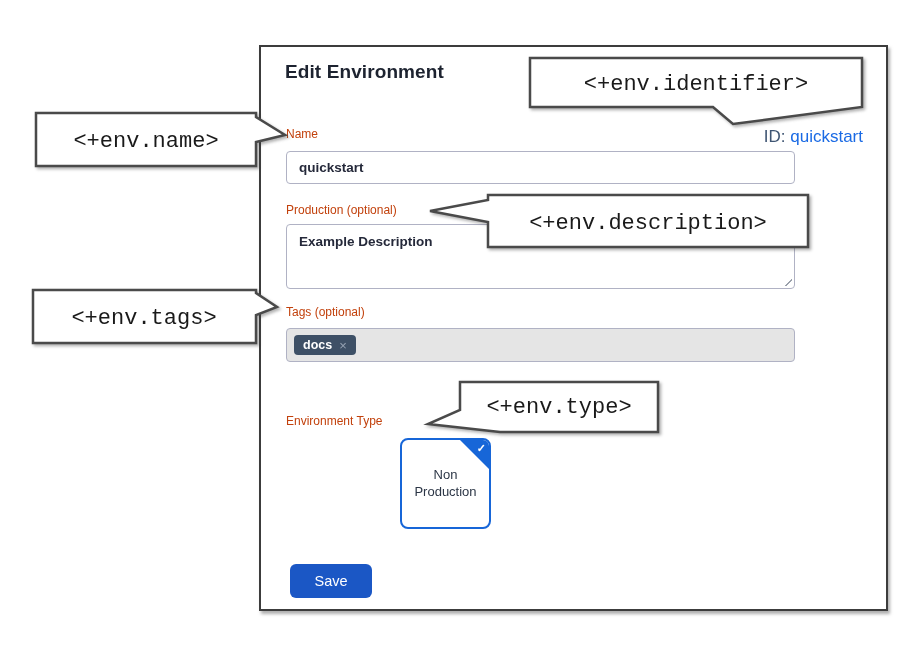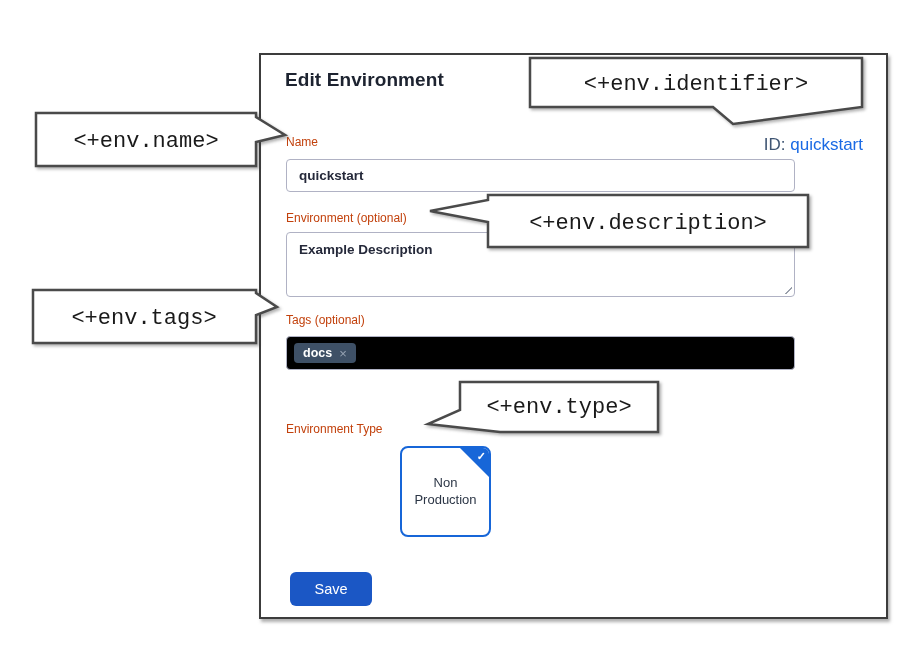--- a/index.html
+++ b/index.html
@@ -2,21 +2,21 @@
 <html><head>
 <meta charset="utf-8">
 <style>
   * { margin:0; padding:0; box-sizing:border-box; }
   body { font-family:"Liberation Sans", sans-serif; background:#ffffff; }
   #canvas { position:relative; width:899px; height:646px; background:#ffffff; overflow:hidden; }
 
   
   .panel { position:absolute; left:259px; top:45px; width:629px; height:566px;
            background:#ffffff; border:2px solid #3c3c3c;
-           box-shadow:2px 3px 3px rgba(110,110,110,0.55);margin-top:8px; }
+           box-shadow:2px 3px 3px rgba(110,110,110,0.55); }
   .panel-title { position:absolute; left:24px; top:14px; font-size:19px; font-weight:700; color:#1d2330; letter-spacing:0.1px; }
 
   .field-label { position:absolute; font-size:12px; font-weight:500; color:#c2410c; }
 
   .id-row { position:absolute; top:80px; right:23px; font-size:17px; font-weight:500; }
   .id-prefix { color:#3f5573; }
   .id-link { color:#1a6ae4; cursor:pointer; }
 
   .text-input { position:absolute; left:25px; width:509px; height:33px;
                 border:1px solid #b0b2c4; border-radius:4px; background:#fff;
@@ -25,21 +25,21 @@
 
   .desc-box { position:absolute; left:25px; top:177px; width:509px; height:65px;
               border:1px solid #b0b2c4; border-radius:4px; background:#fff;
               padding:9px 12px; font-size:13.5px; font-weight:600; color:#25293a; }
   .resize-handle { position:absolute; right:2px; bottom:2px; width:10px; height:10px;
               clip-path:polygon(100% 0, 100% 100%, 0 100%);
               background:repeating-linear-gradient(135deg, #9aa0ab 0 1.5px, transparent 1.5px 4.5px);
               cursor:nwse-resize; }
 
   .tags-input { position:absolute; left:25px; top:281px; width:509px; height:34px;
-                border:1px solid #b0b2c4; border-radius:4px; background:#000000;
+                border:1px solid #b0b2c4; border-radius:4px; background:#e5e5e5;
                 display:flex; align-items:center; padding:0 7px; }
   .tag-chip { display:inline-flex; align-items:center; gap:7px; background:#3e5066;
               border-radius:4px; padding:3px 9px; }
   .tag-label { color:#ffffff; font-size:12.5px; font-weight:700; }
   .tag-remove { color:#97a3b3; font-size:13px; font-weight:400; cursor:pointer; line-height:1; }
 
   .type-card { position:absolute; top:391px; width:91px; height:91px; background:#fff;
                border:1px solid #ccd0d9; border-radius:8px; overflow:hidden;
                display:flex; align-items:center; justify-content:center; text-align:center;
                font-size:13px; color:#2c3646; line-height:1.3; cursor:pointer; }
@@ -68,21 +68,21 @@
   <div class="panel">
     <div class="panel-title">Edit Environment</div>
 
     <div class="field-label" style="left:25px; top:80px;">Name</div>
     <div class="id-row">
       <span class="id-prefix">ID:</span>
       <span class="id-link">quickstart</span>
     </div>
     <input class="text-input" style="top: 104px;" type="text" value="quickstart">
 
-    <div class="field-label" style="left:25px; top:156px;">Environment (optional)</div>
+    <div class="field-label" style="left:25px; top:156px;">Production (optional)</div>
     <div class="desc-box">
       <span>Example Description</span>
       <span class="resize-handle"></span>
     </div>
 
     <div class="field-label" style="left:25px; top:258px;">Tags (optional)</div>
     <div class="tags-input">
       <span class="tag-chip">
         <span class="tag-label">docs</span>
         <span class="tag-remove">×</span>

